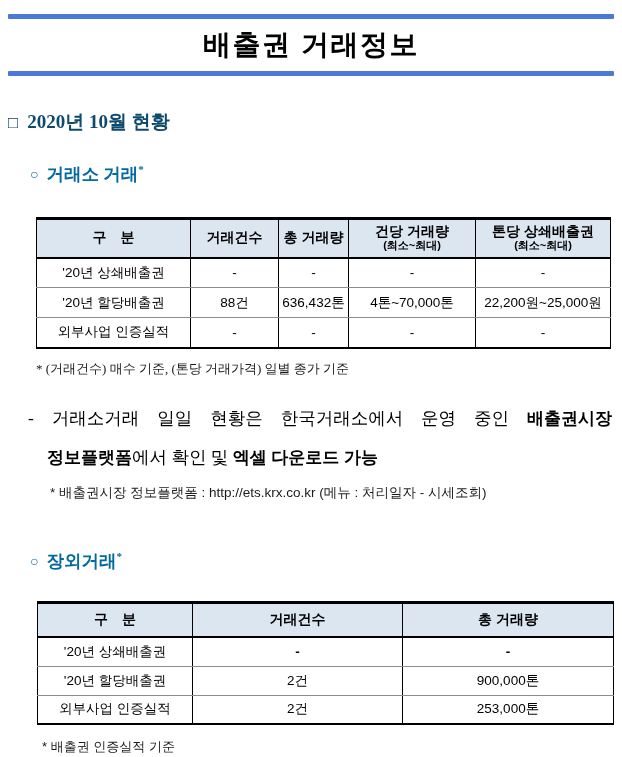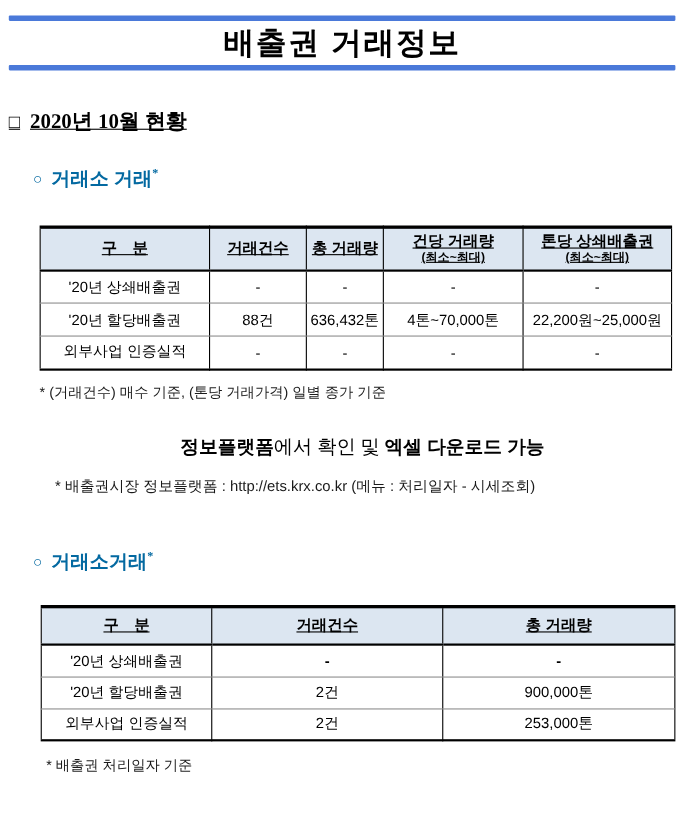--- a/index.html
+++ b/index.html
@@ -7,28 +7,28 @@
   body {
     width: 622px; height: 757px;
     background: #ffffff;
     color: #111;
     font-family: "Liberation Sans", sans-serif;
     overflow: hidden;
   }
   .rule { height: 5px; background: #4a79d9; margin: 0 8px; border-radius: 1px; }
   .rule-top { margin-top: 14px; }
   .doc-title {
-    height: 40px; display: flex; align-items: center; justify-content: center;
+    height: 52px; display: flex; align-items: center; justify-content: center;
     font-size: 28px; font-weight: bold; letter-spacing: 1.5px; color: #000;
     font-family: "Liberation Sans", sans-serif;
   }
   .status-heading {
     margin: 33px 0 0 8px;
     font-family: "Liberation Serif", serif;
-    font-size: 19px; font-weight: bold; color: #000000; text-decoration: underline;
+    font-size: 19px; font-weight: bold; color: #0c4a6e;
   }
   .status-heading .bullet { font-size: 17px; margin-right: 9px; font-weight: normal; }
   .sub-heading {
     font-family: "Liberation Serif", serif;
     font-size: 17.5px; font-weight: bold; color: #0369a1;
     margin: 27px 0 0 30px;
   }
   .sub-heading .bullet { font-size: 14px; margin-right: 8px; font-weight: normal; vertical-align: 1px; }
   .ast { font-size: 11px; vertical-align: super; line-height: 0; }
 
@@ -37,21 +37,20 @@
     border-top: 3px solid #000;
     border-bottom: 2.5px solid #000;
   }
   .tbl th {
     background: #dce6f1;
     border: 1px solid #000;
     border-bottom: 2px solid #000;
     font-size: 14px; font-weight: bold; color: #000;
     text-align: center; vertical-align: middle;
     padding: 0;
-    text-decoration: underline;
   }
   .tbl td {
     border-left: 1px solid #000; border-right: 1px solid #000;
     border-top: 1px solid #8d8d8d; border-bottom: 1px solid #8d8d8d;
     font-size: 13.5px; color: #000;
     text-align: center; vertical-align: middle;
     padding: 0;
   }
   .tbl-exchange { margin: 31px 0 0 36px; width: 574px; }
   .tbl-exchange th { height: 39px; }
@@ -60,31 +59,31 @@
   .tbl-otc th { height: 35px; }
   .tbl-otc td { height: 29px; }
   th .hdr-sub { display: block; font-size: 11px; font-weight: bold; margin-top: -3px; }
   .gubun { word-spacing: 10px; }
   .dash-blue { color: #5156d6; font-weight: bold; }
 
   .fn {
     font-size: 13px; color: #1a1a1a;
     font-family: "Liberation Sans", sans-serif;
   }
-  .fn-exchange { margin: 11px 0 0 36px; }
+  .fn-exchange { margin: 11px 0 0 36px; font-family: Liberation Serif, serif; }
   .fn-platform { margin: 7px 0 0 50px; font-size: 13.5px; }
   .fn-otc { margin: 13px 0 0 42px; }
 
   .pnote {
     margin: 21px 10px 0 28px;
     font-family: "Liberation Serif", serif;
     font-size: 17.5px; line-height: 38px; color: #000;
   }
   .pnote-line1 { text-align: justify; text-align-last: justify; }
-  .pnote-line2 { padding-left: 19px; text-align: center; }
+  .pnote-line2 { padding-left: 19px; }
   .b-gothic { font-family: "Liberation Sans", sans-serif; font-weight: bold; font-size: 17px; }
 </style>
 </head>
 <body>
 
 <div class="rule rule-top"></div>
 <div class="doc-title">배출권 거래정보</div>
 <div class="rule"></div>
 
 <div class="status-heading">
@@ -133,27 +132,32 @@
       <td>-</td>
       <td>-</td>
       <td>-</td>
     </tr>
   </tbody>
 </table>
 
 <div class="fn fn-exchange">* (거래건수) 매수 기준, (톤당 거래가격) 일별 종가 기준</div>
 
 <div class="pnote">
+  <div class="pnote-line1">
+    <span>-</span>
+    <span>거래소거래 일일 현황은 한국거래소에서 운영 중인</span>
+    <span class="b-gothic">배출권시장</span>
+  </div>
   <div class="pnote-line2"><span class="b-gothic">정보플랫폼</span><span>에서 확인 및 </span><span class="b-gothic">엑셀 다운로드 가능</span></div>
 </div>
 
 <div class="fn fn-platform">* 배출권시장 정보플랫폼 : http://ets.krx.co.kr (메뉴 : 처리일자 - 시세조회)</div>
 
 <div class="sub-heading" style="margin-top:47px;">
-  <span class="bullet">○</span><span>거래소거래</span><span class="ast">*</span>
+  <span class="bullet">○</span><span>장외거래</span><span class="ast">*</span>
 </div>
 
 <table class="tbl tbl-otc">
   <colgroup>
     <col style="width:155px">
       <col style="width:210px">
       <col style="width:211px">
   </colgroup>
   <thead>
     <tr>
@@ -174,13 +178,13 @@
       <td>900,000톤</td>
     </tr>
     <tr>
       <td>외부사업 인증실적</td>
       <td>2건</td>
       <td>253,000톤</td>
     </tr>
   </tbody>
 </table>
 
-<div class="fn fn-otc">* 배출권 처리일자 기준</div>
+<div class="fn fn-otc">* 배출권 인증실적 기준</div>
 
 </body></html>

